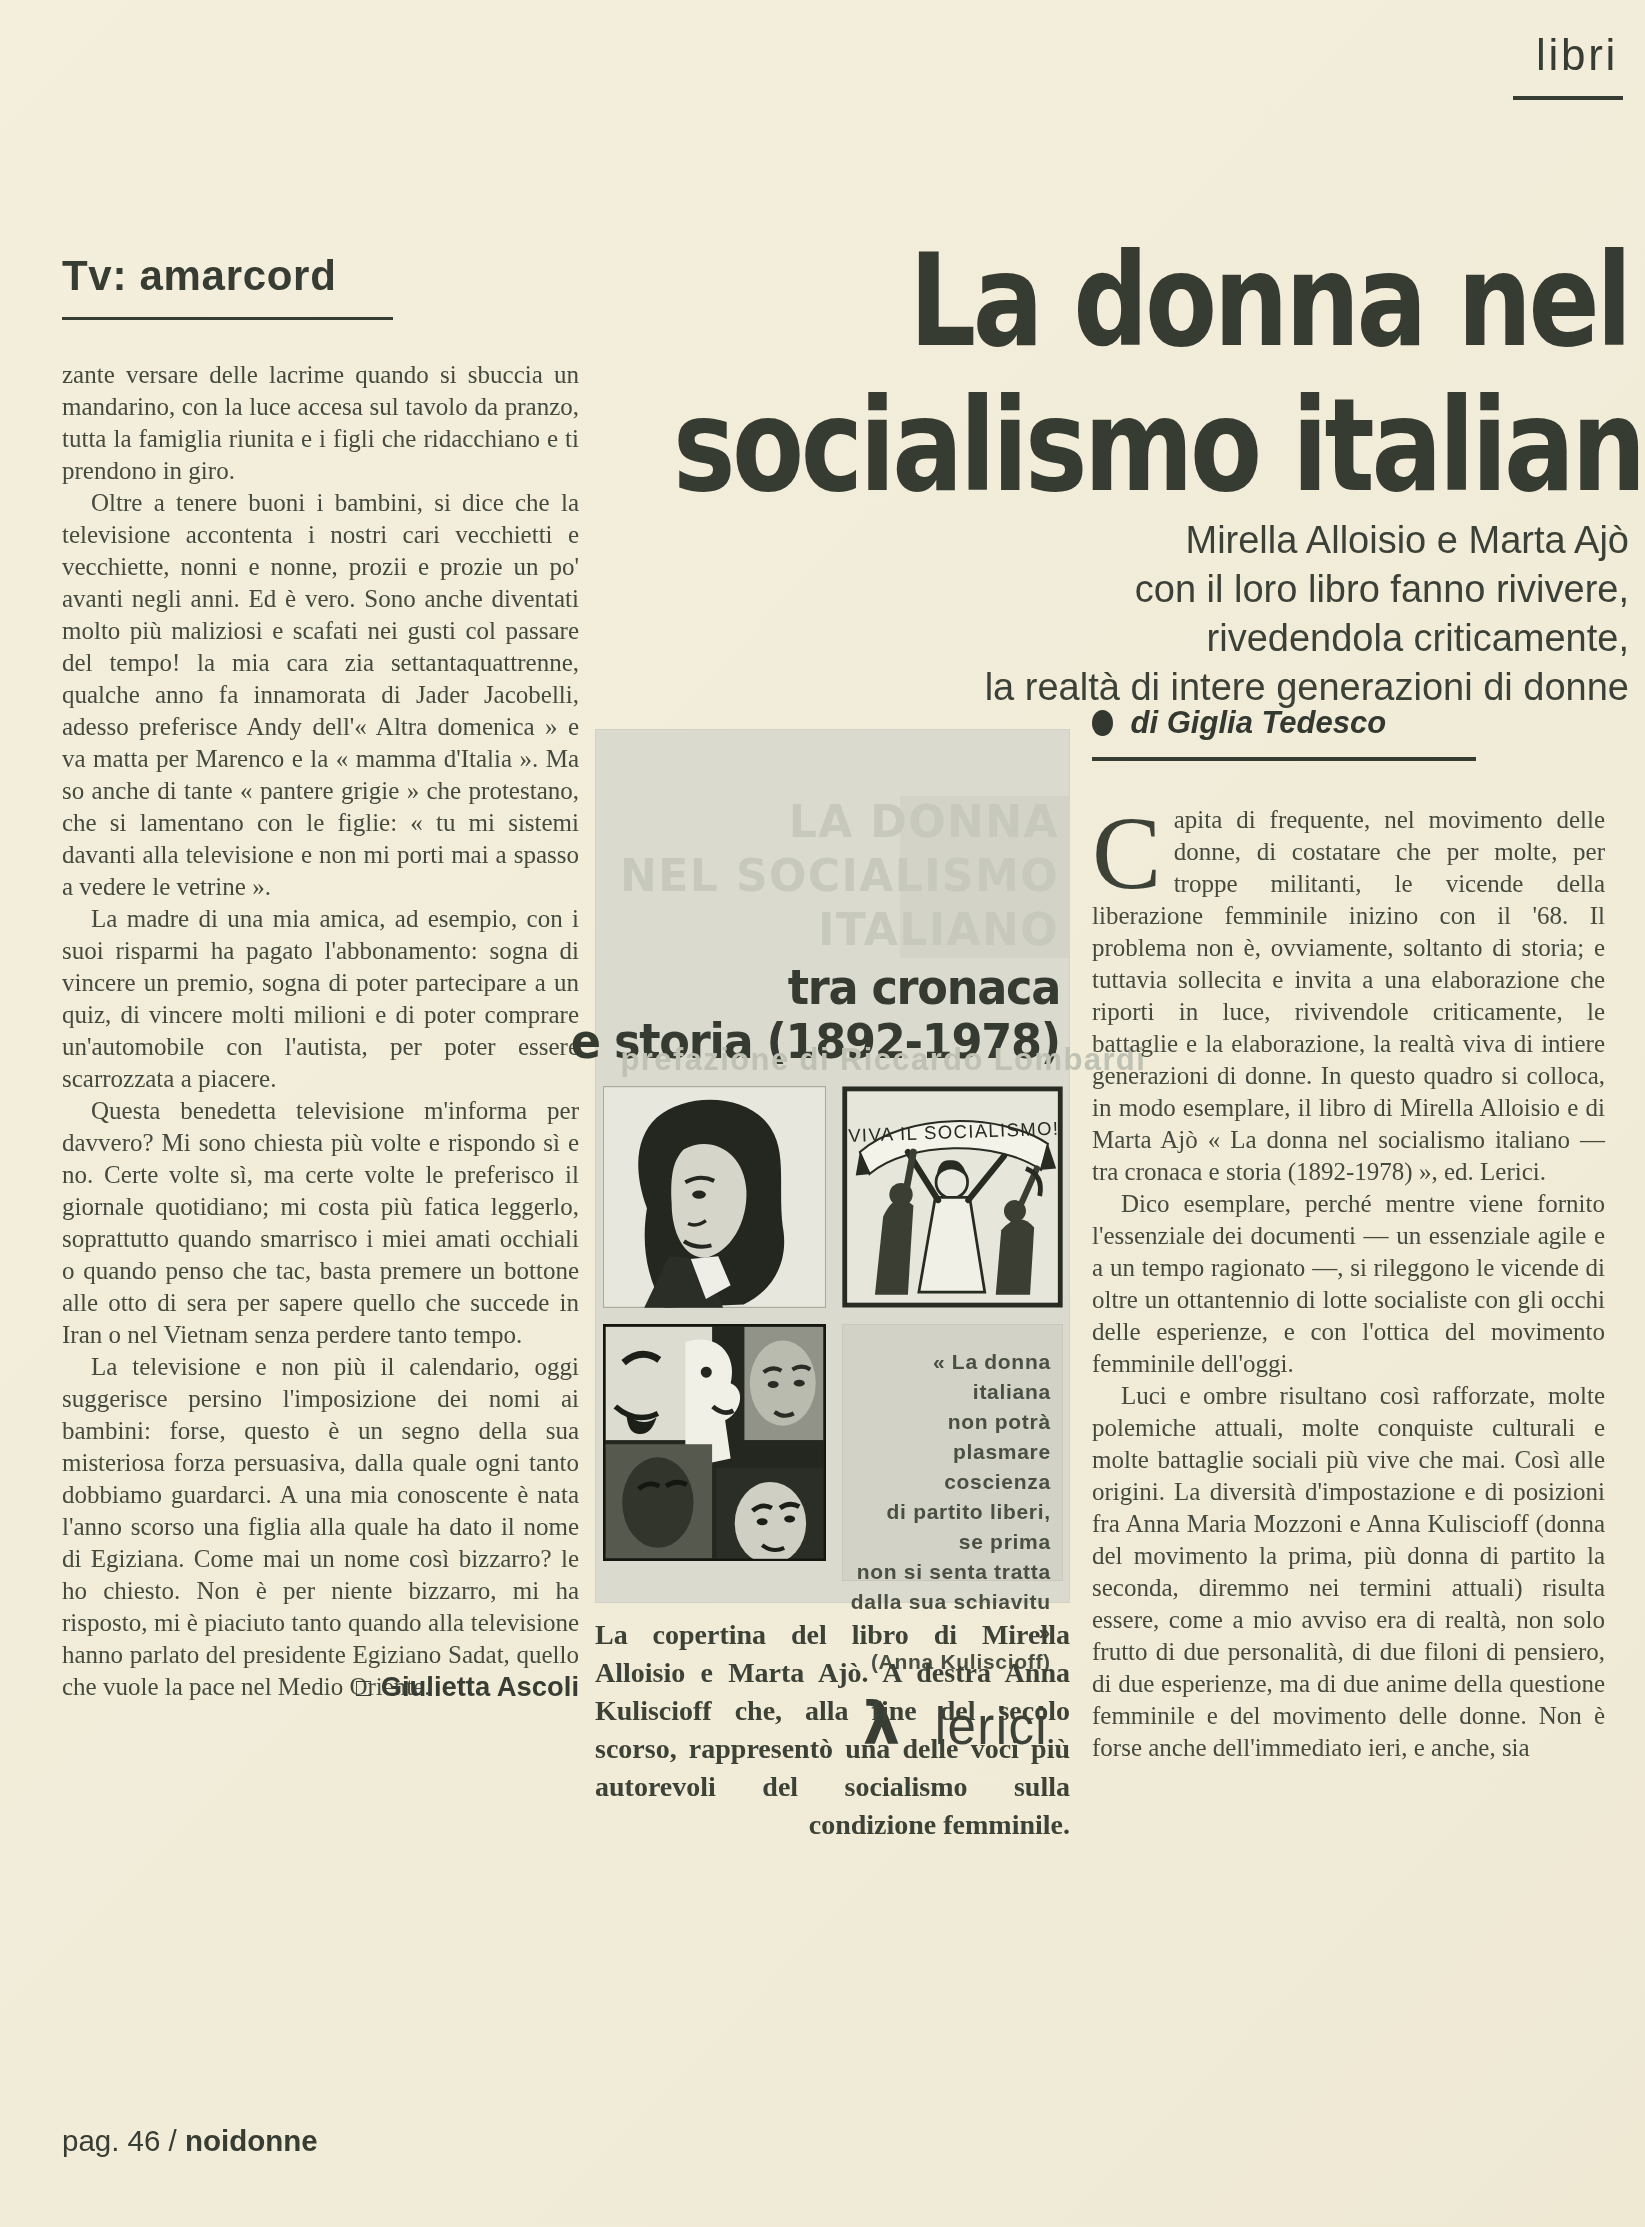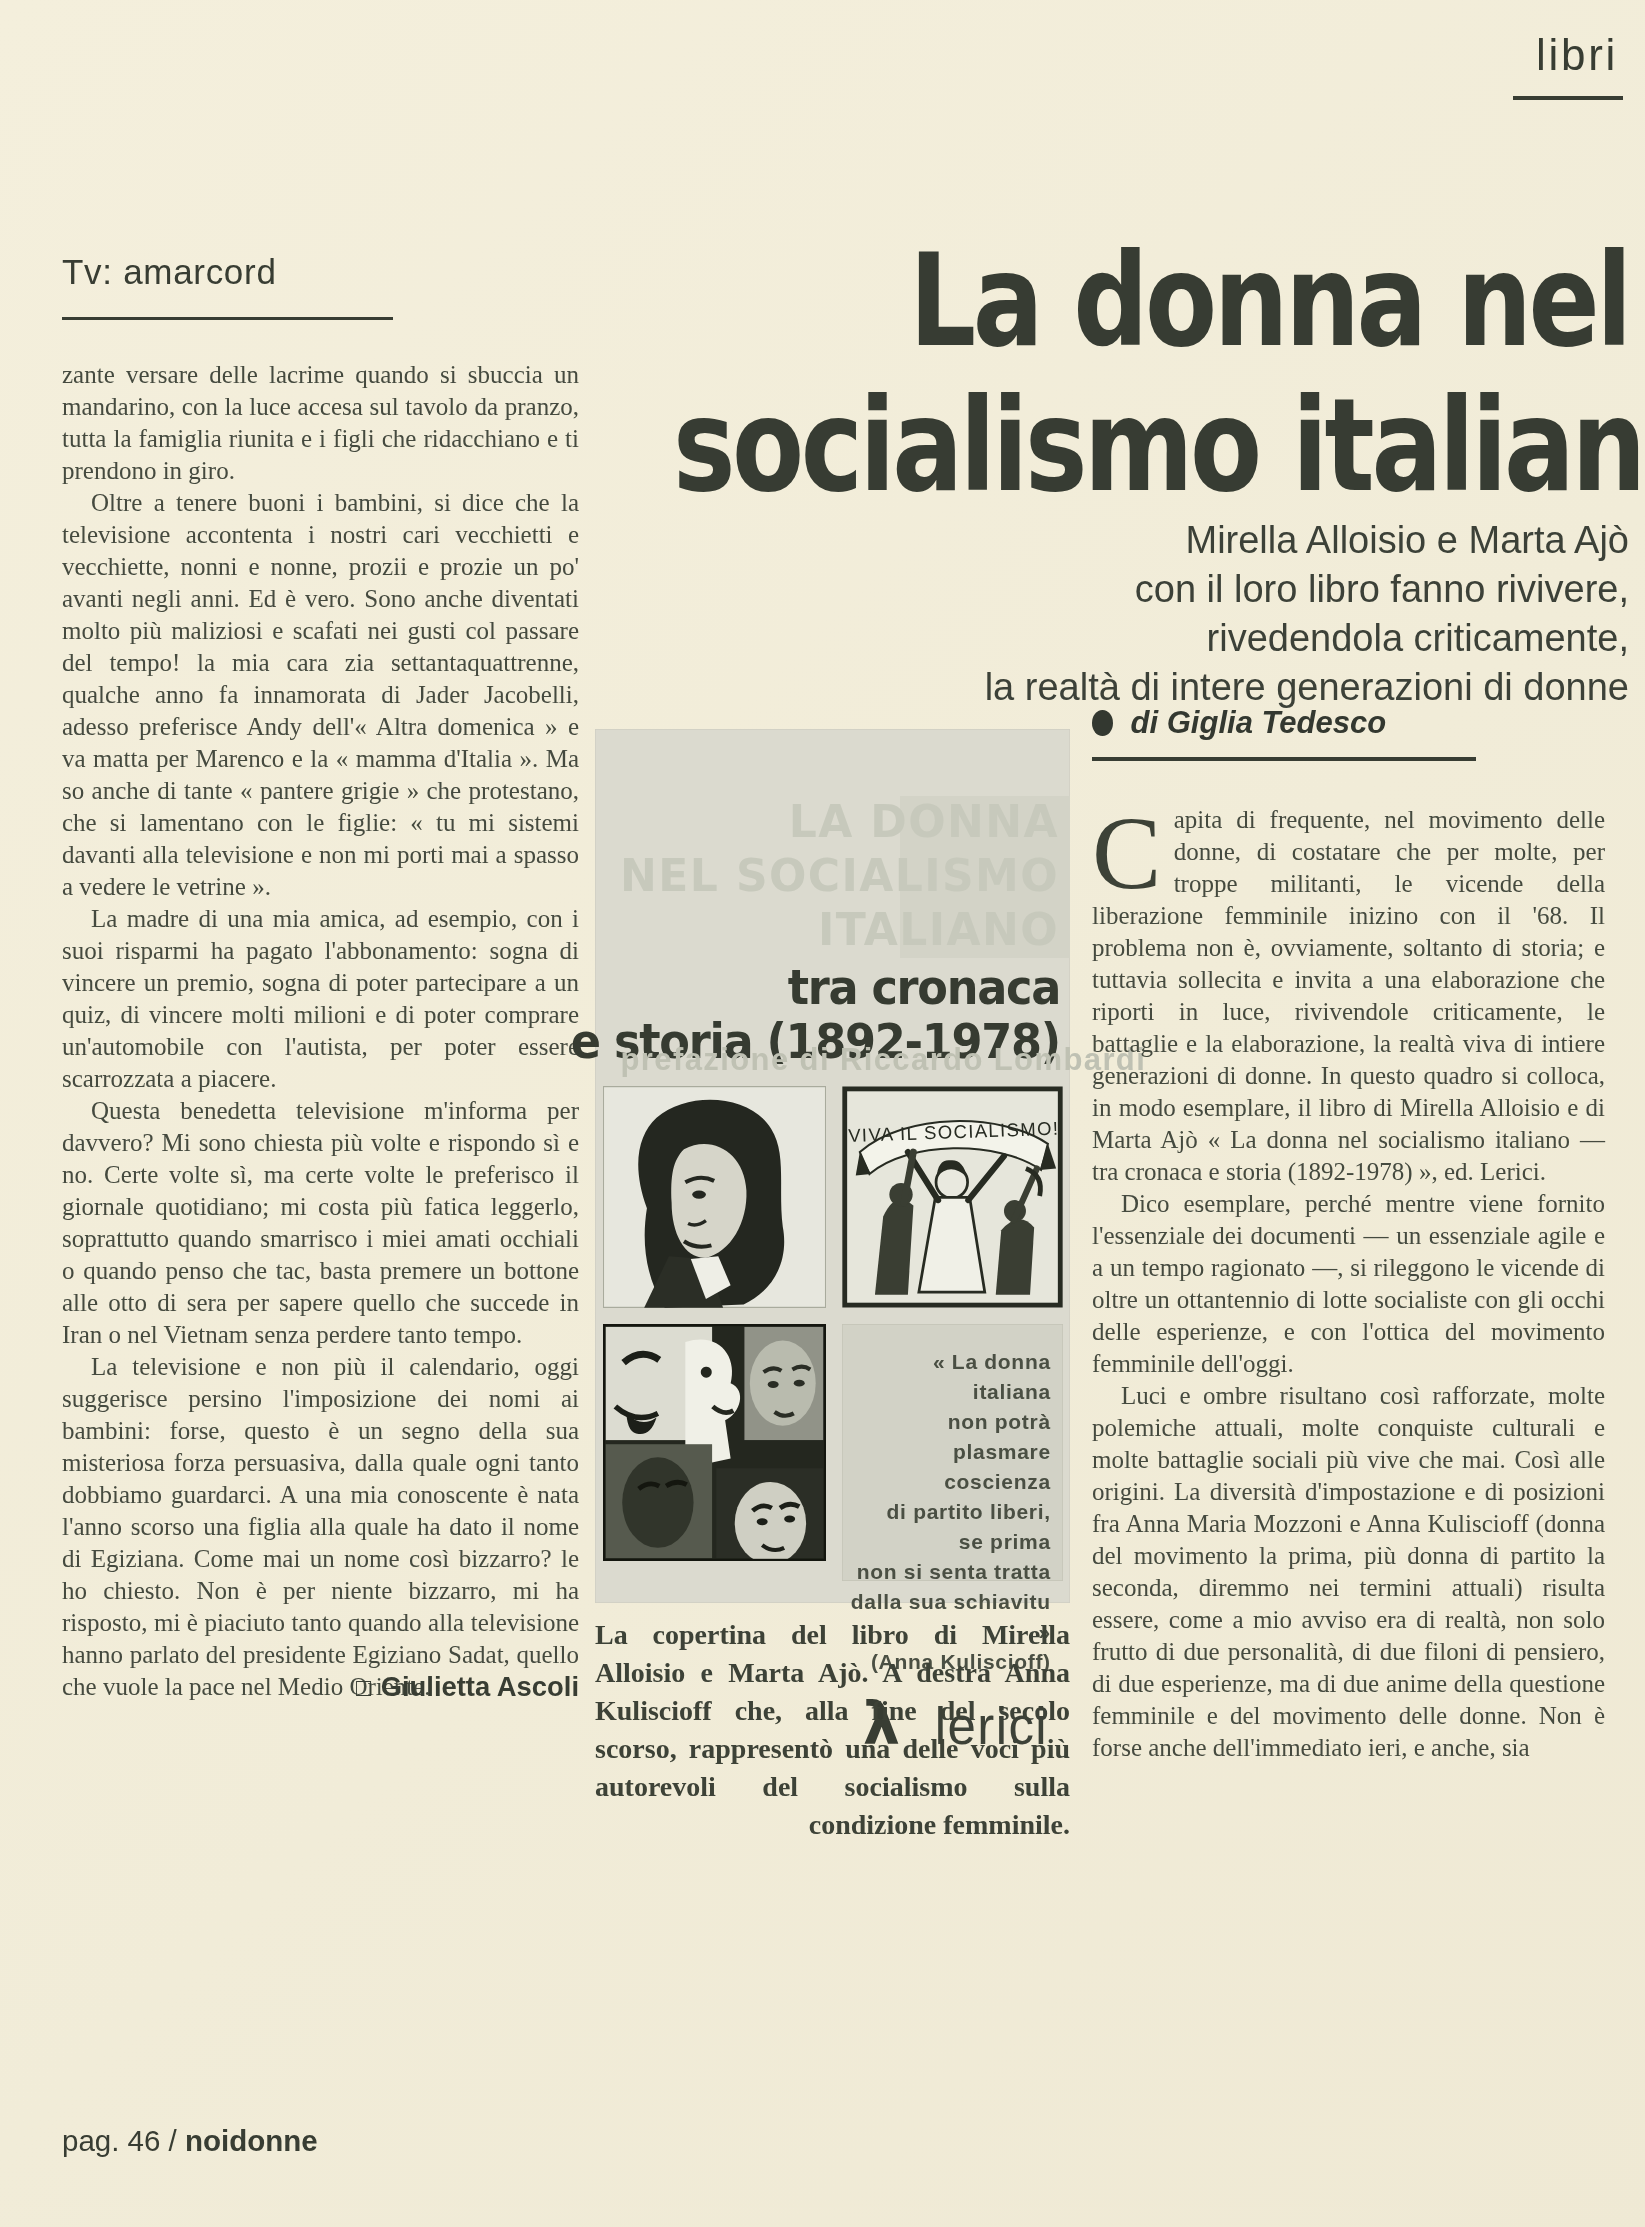--- a/index.html
+++ b/index.html
@@ -13,21 +13,21 @@
     color:#42473c;
     padding-left:44px;
   }
   .abs{position:absolute;}
 
   
   .libri{font-family:"Liberation Sans",sans-serif;font-size:44px;letter-spacing:2.7px;color:#383d33;}
   .libri-rule{background:#383d33;height:4.1px;}
 
   
-  .tv-title{font-family:"Liberation Sans",sans-serif;font-weight:normal;font-size:35px;color:#383d33;letter-spacing:0.7px;}
+  .tv-title{font-family:"Liberation Sans",sans-serif;font-weight:bold;font-size:42px;color:#383d33;letter-spacing:0.7px;}
   .tv-rule{background:#383d33;height:3.4px;}
   .body-text{font-size:25px;line-height:32px;text-align:justify;color:#454a3f;}
   .body-text p{margin:0;text-indent:29px;}
   .body-text p.noindent{text-indent:0;}
   .signature{font-family:"Liberation Sans",sans-serif;font-weight:bold;font-size:27.4px;color:#383d33;text-align:right;margin-top:-32px;}
   .signature .sq{font-weight:normal;font-size:25px;margin-right:9.6px;}
   .footer{font-family:"Liberation Sans",sans-serif;font-size:29.5px;color:#383d33;}
   .footer .brand{font-weight:bold;letter-spacing:0;}
 
   

